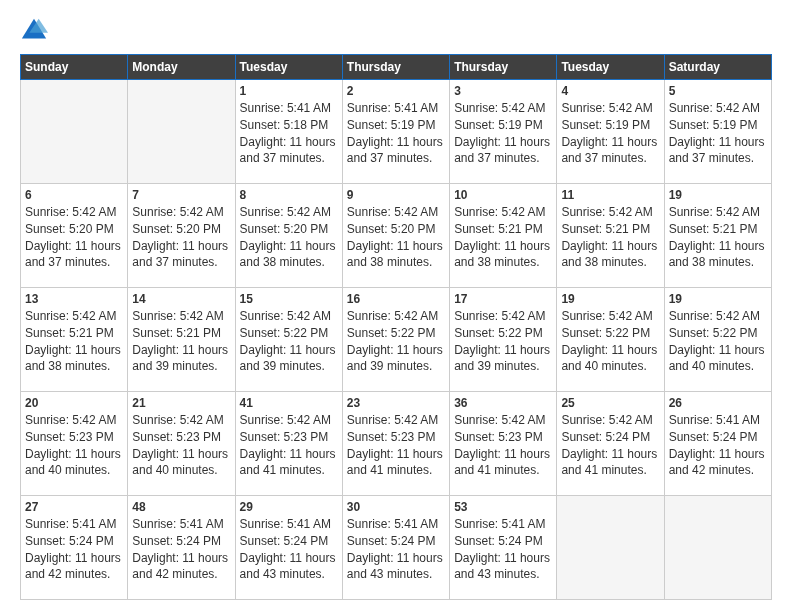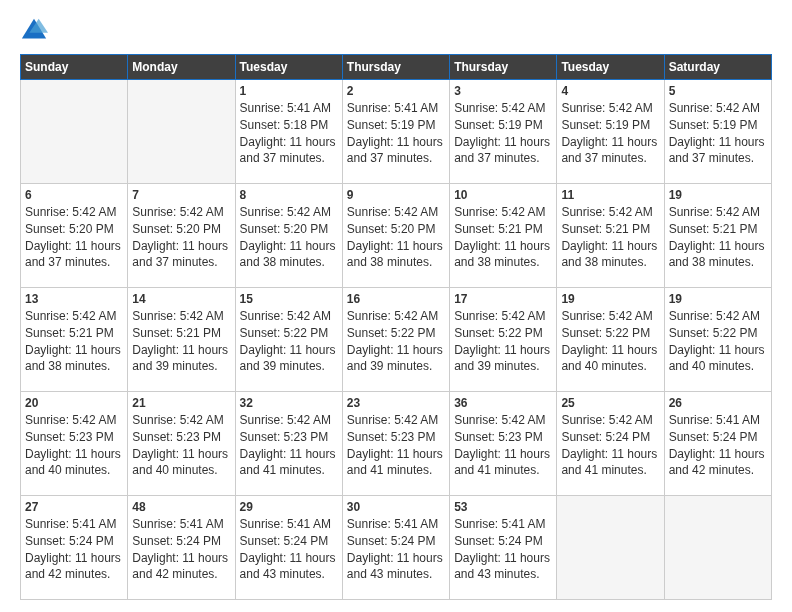--- a/index.html
+++ b/index.html
@@ -286,21 +286,21 @@
 and 40 minutes.</div>
           </td>
           <td>
             <span class="day-num">21</span>
             <div class="cell-text" style="white-space: pre-line;">Sunrise: 5:42 AM
 Sunset: 5:23 PM
 Daylight: 11 hours
 and 40 minutes.</div>
           </td>
           <td>
-            <span class="day-num">32</span>
+            <span class="day-num">41</span>
             <div class="cell-text" style="white-space: pre-line;">Sunrise: 5:42 AM
 Sunset: 5:23 PM
 Daylight: 11 hours
 and 41 minutes.</div>
           </td>
           <td>
             <span class="day-num">23</span>
             <div class="cell-text" style="white-space: pre-line;">Sunrise: 5:42 AM
 Sunset: 5:23 PM
 Daylight: 11 hours

